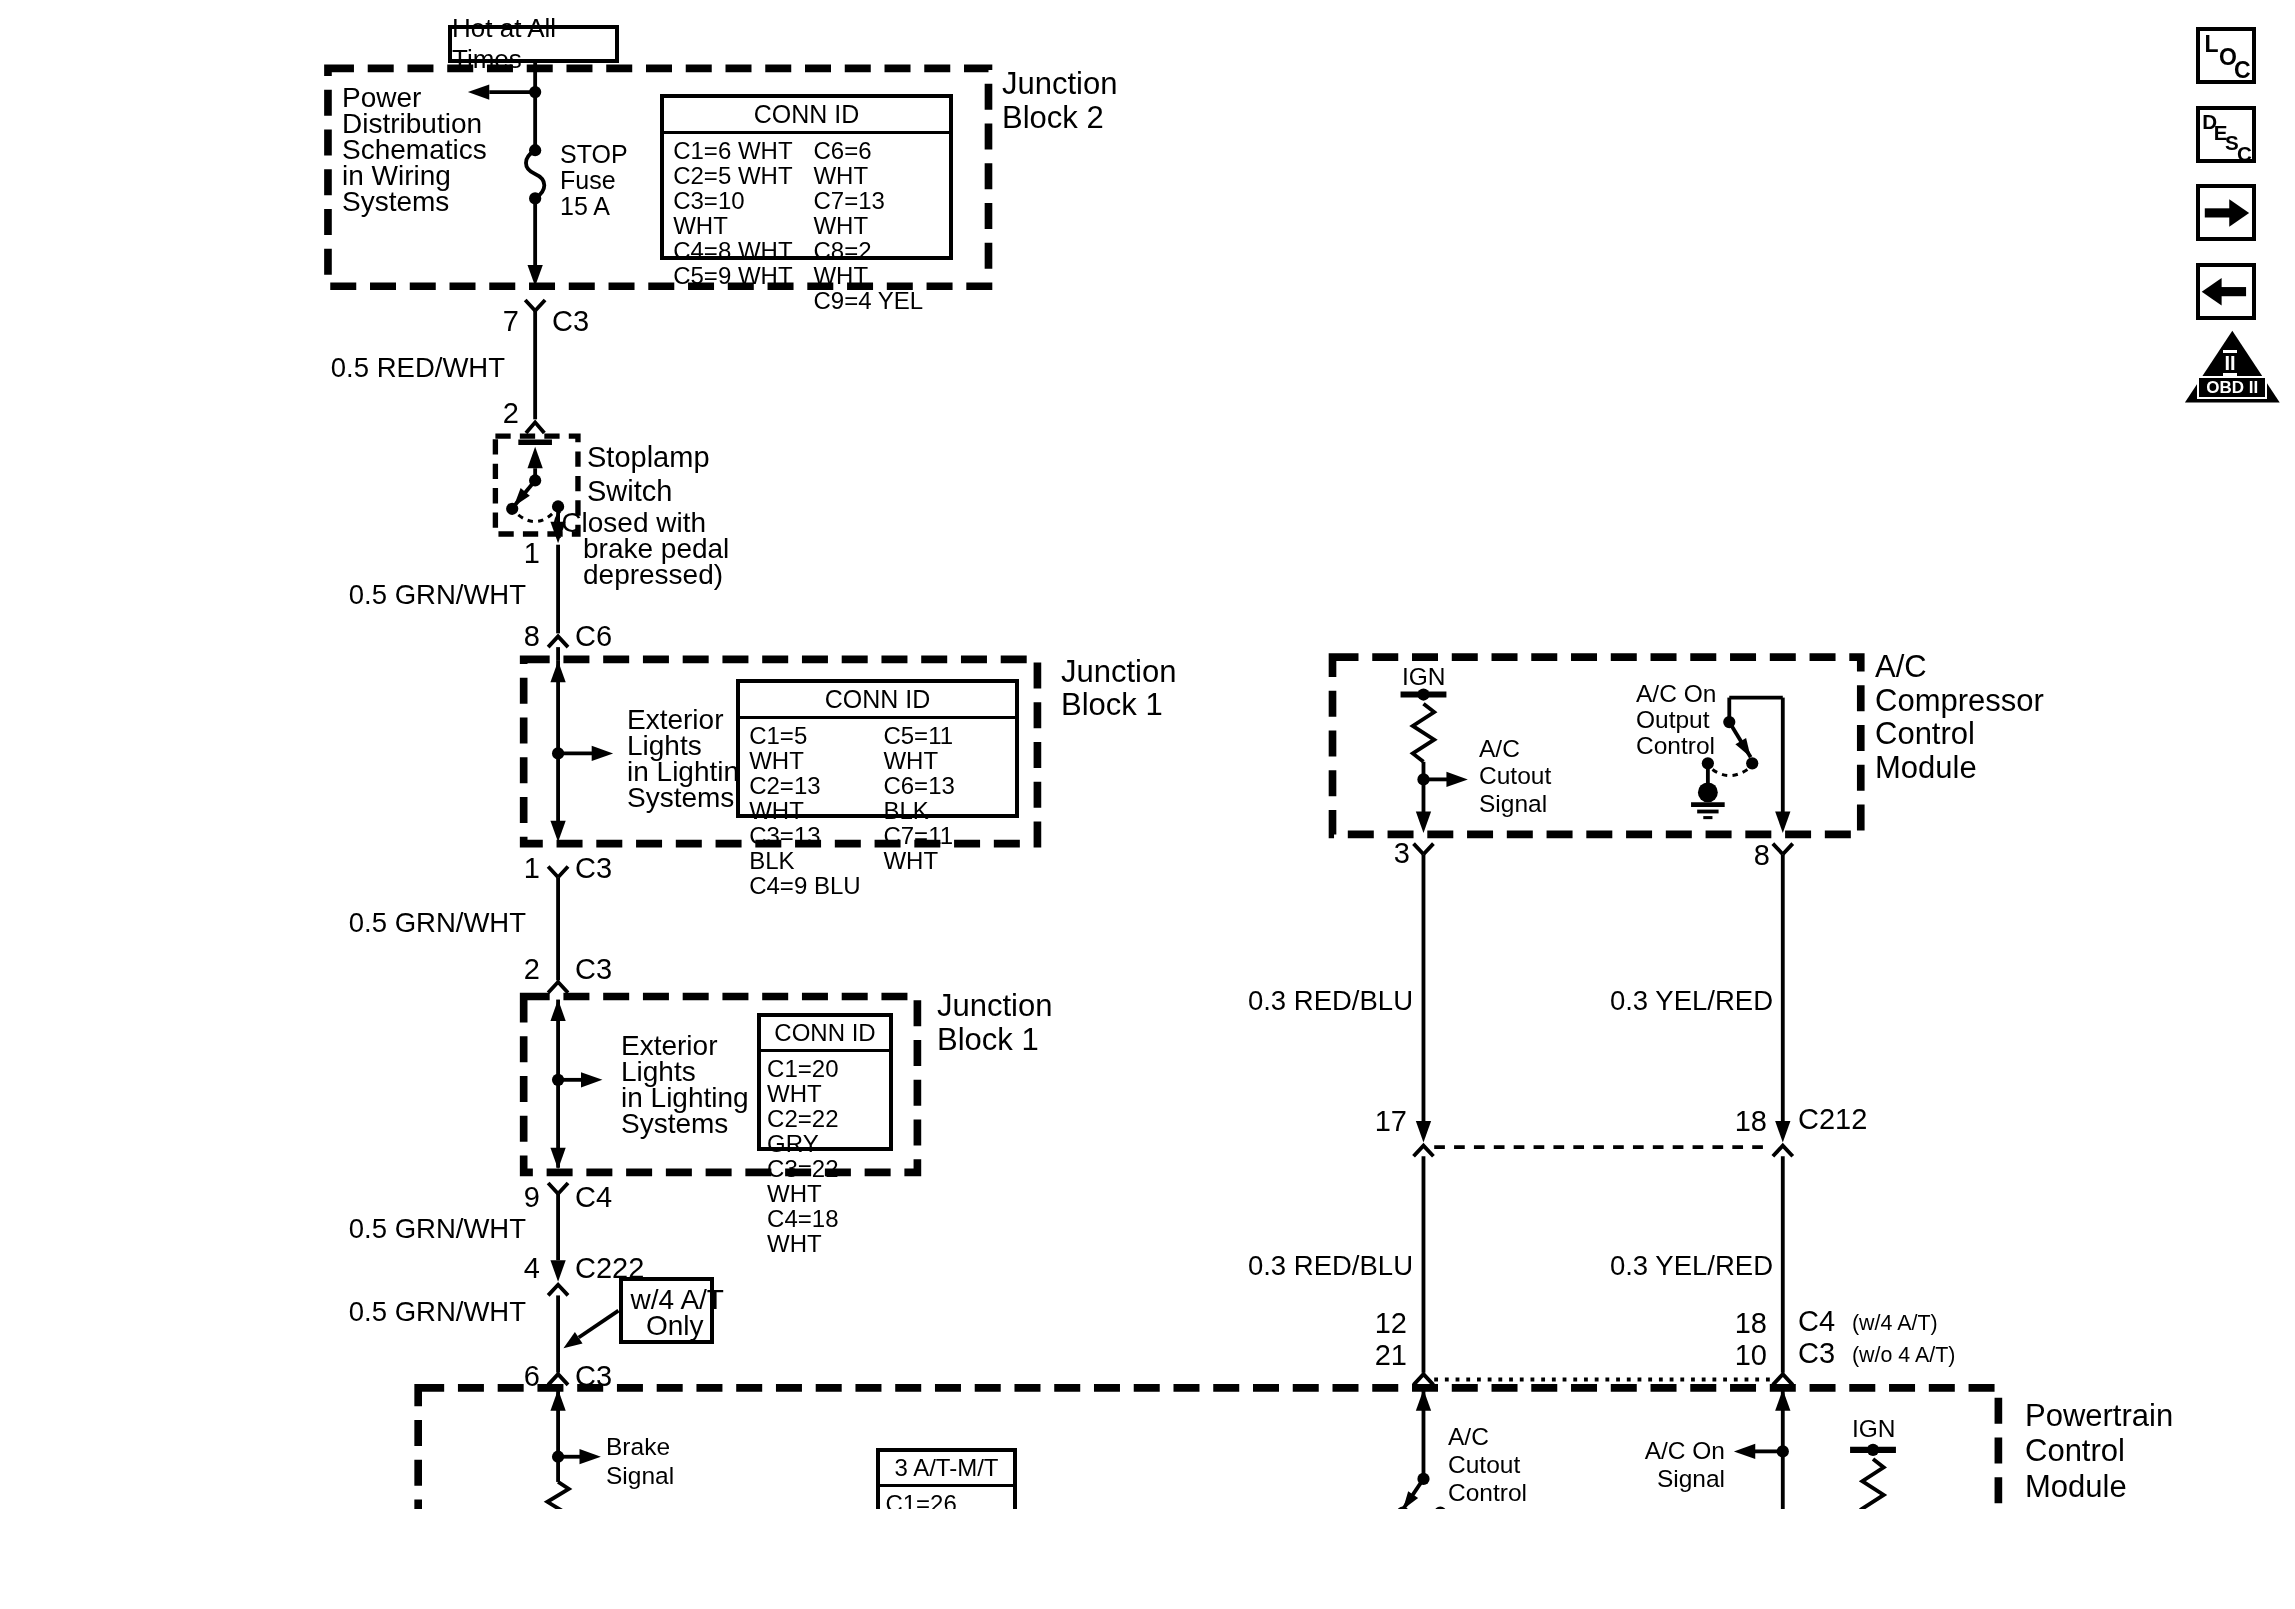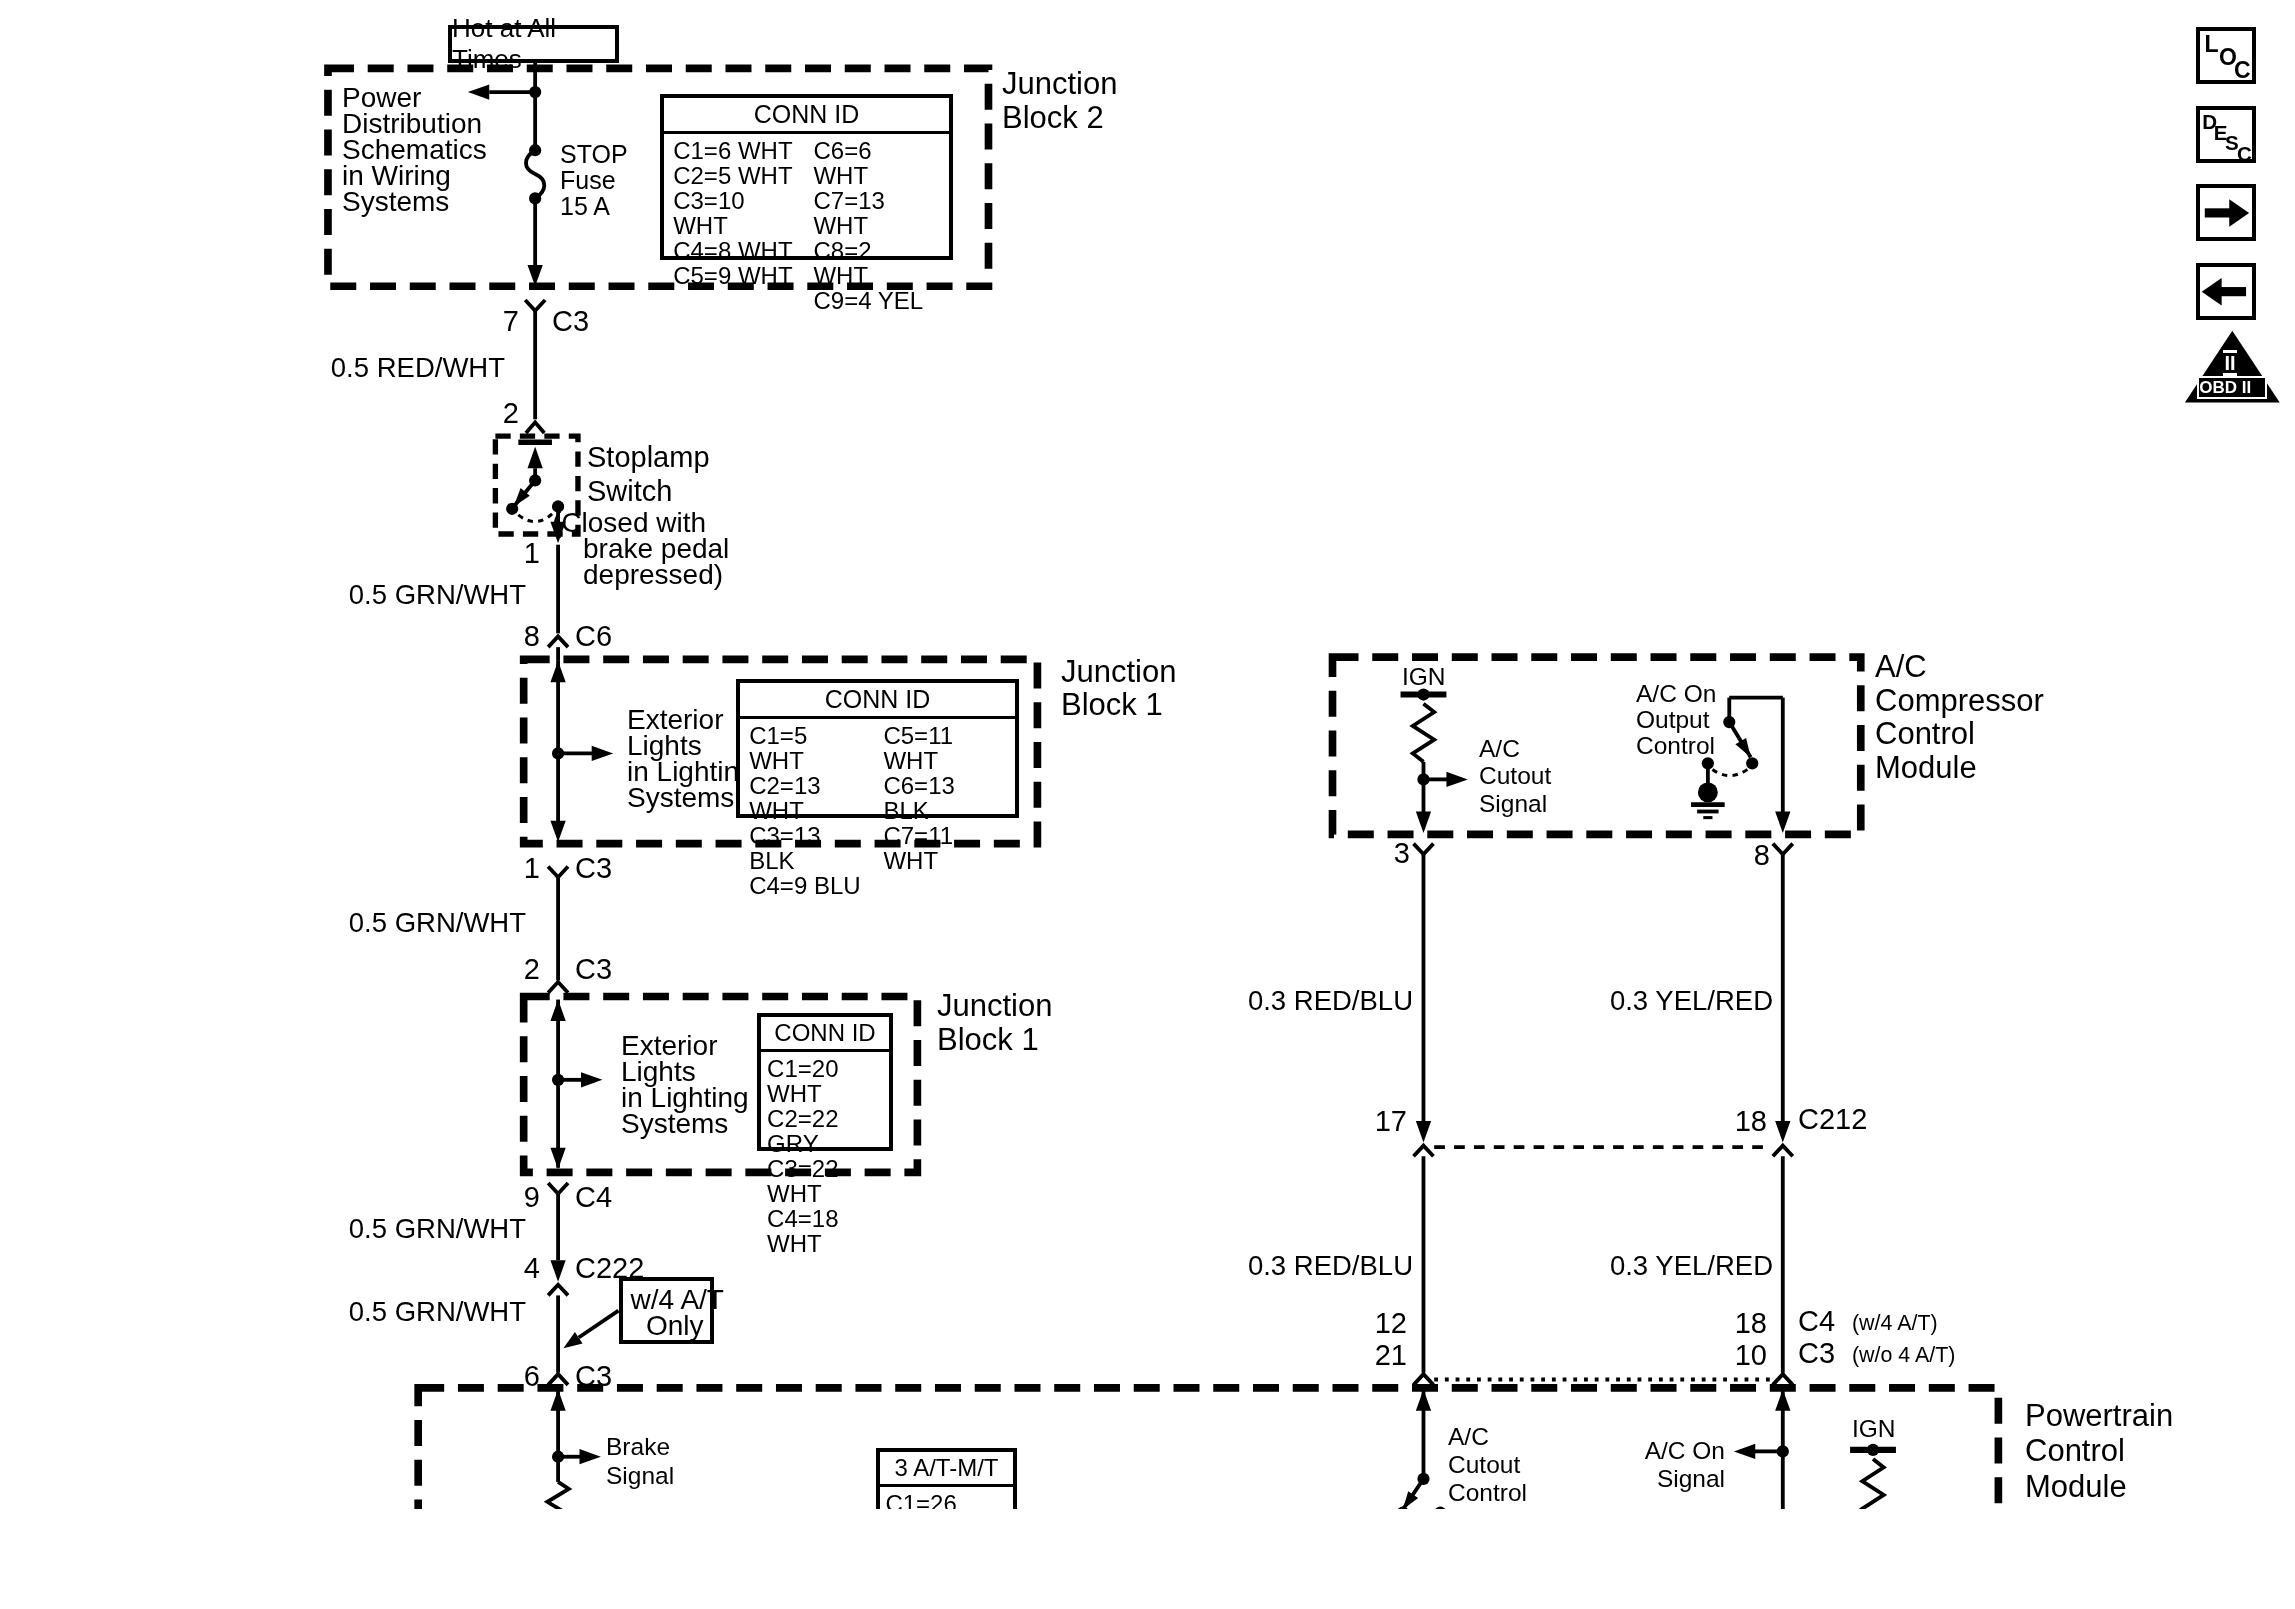--- a/index.html
+++ b/index.html
@@ -417,19 +417,19 @@
 <div class="sbtn" style="left:2196px;top:106px;width:60px;height:57px;">
   <span class="f27" style="left:2.3px;top:0px;">D</span>
   <span class="f27" style="left:13.8px;top:10.7px;">E</span>
   <span class="f27" style="left:25px;top:21.4px;">S</span>
   <span class="f27" style="left:37px;top:32px;">C</span>
 </div>
 <div class="sbtn" style="left:2196px;top:184px;width:60px;height:57px;border-color:#000;background:transparent;"></div>
 <div class="sbtn" style="left:2196px;top:263px;width:60px;height:57px;border-color:#000;background:transparent;"></div>
 <div style="position:absolute;left:2185px;top:330px;width:95px;height:72px;">
   <div class="t" style="left:38px;top:20px;color:#fff;font-size:20px;font-weight:bold;border-top:3.1px solid #fff;border-bottom:3.1px solid #fff;padding:0 1.5px;line-height:1.0;">II</div>
-  <div style="position:absolute;left:12.2px;top:46px;width:70px;height:23px;background:#000;border:2.3px solid #fff;box-sizing:border-box;display:flex;align-items:center;">
+  <div style="position:absolute;left:12.2px;top:46px;width:70px;height:23px;background:#000;border:2.3px solid #fff;box-sizing:border-box;display:flex;align-items:center;justify-content:center;">
     <span class="f22" style="color:#fff;font-weight:bold;">OBD II</span>
   </div>
 </div>
 
 </div>
 
 
 </body></html>

